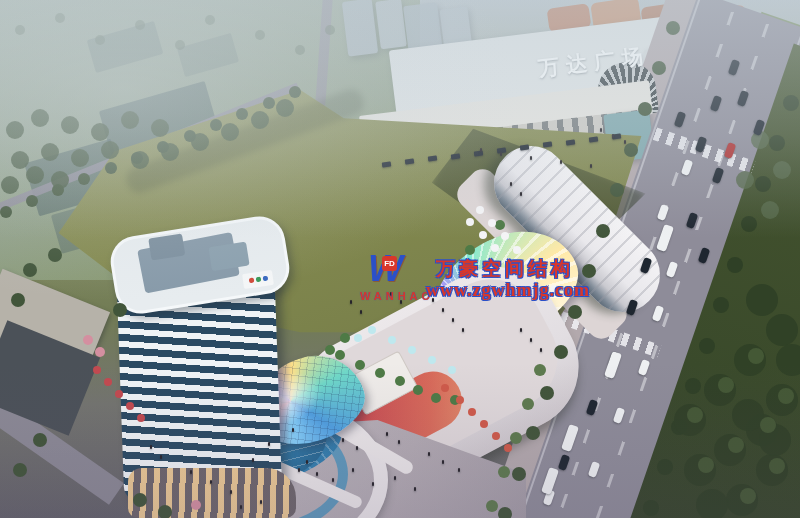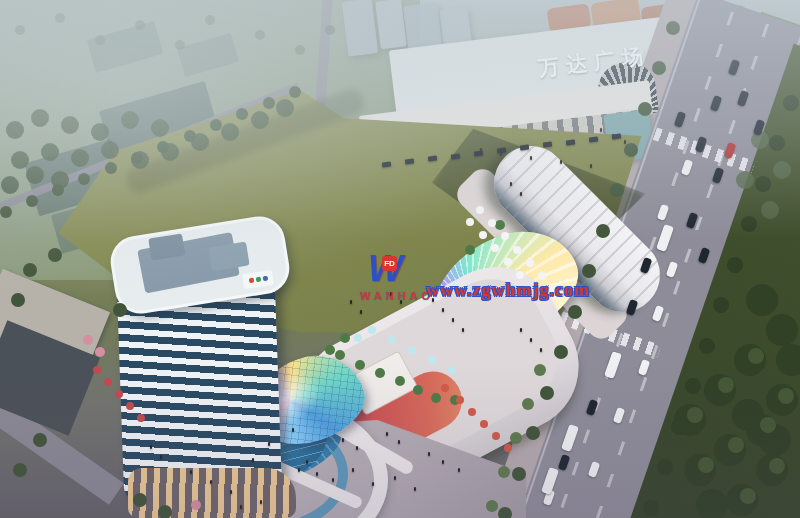--- a/index.html
+++ b/index.html
@@ -444,16 +444,17 @@
     </div>
 
   <div class="abs hazeTop nofx"></div>
   <div class="abs hazeUL nofx"></div>
   <div class="abs duskBtm nofx"></div>
 
   <div class="abs wm">
     <span class="wmW">W</span>
     <span class="wmSq">FD</span>
     <span class="wmWord">WANHAO</span>
+    <span class="wmL1">万豪空间结构</span>
     <span class="wmL2">www.zgwhmjg.com</span>
   </div>
 
 </div>
 
 </body></html>

